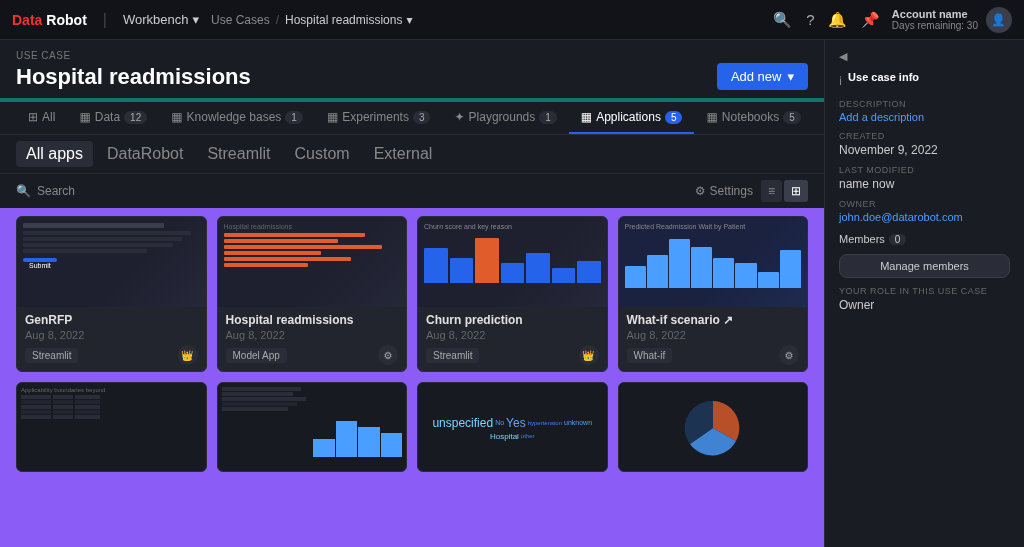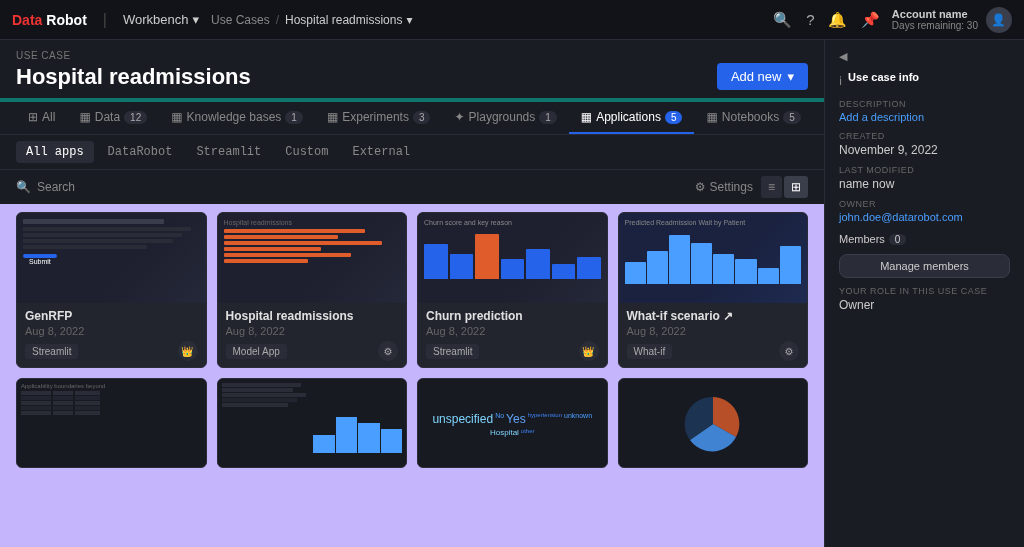--- a/index.html
+++ b/index.html
@@ -169,25 +169,24 @@
     .subtabs-row {
       display: flex;
       align-items: center;
       padding: 6px 16px;
       background: #1a1c23;
       gap: 4px;
       border-bottom: 1px solid #2a2d38;
     }
     .subtab {
       padding: 4px 10px;
-      font-size: 12px;
+      font-size: 16px;
       color: #888;
       cursor: pointer;
       border-radius: 4px;
-      font-family: Liberation Mono, monospace;
     }
     .subtab.active { color: #fff; background: #2a2d38; }
 
     
     .toolbar {
       display: flex;
       align-items: center;
       justify-content: space-between;
       padding: 6px 16px;
       background: #1a1c23;
@@ -225,21 +224,21 @@
       border-radius: 3px;
       font-size: 12px;
     }
     .view-btn.active { background: #3a3d4a; color: #fff; }
 
     
     .apps-grid-wrapper {
       flex: 1;
       overflow-y: auto;
       padding: 8px 16px;
-      background: #c4b5fd;
+      background: #8b5cf6;
     }
     .apps-grid {
       display: grid;
       grid-template-columns: repeat(4, 1fr);
       gap: 10px;
     }
     .app-card {
       background: #22242e;
       border-radius: 6px;
       overflow: hidden;
@@ -618,21 +617,21 @@
                 <div style="flex:1;height:60%;background:#4a9eff"></div>
                 <div style="flex:1;height:50%;background:#4a9eff"></div>
                 <div style="flex:1;height:40%;background:#4a9eff"></div>
               </div>
             </div>
           </div>
         </div>
 
         <div class="app-card" style="height:90px;overflow:hidden">
           <div class="app-thumb" style="height:90px;background:#181a22;display:flex;align-items:center;justify-content:center">
-            <div style="display:flex;flex-wrap:wrap;gap:2px;padding:8px;justify-content:center;max-width:100%">
+            <div style="display:flex;flex-wrap:wrap;gap:2px;padding:8px;align-items:center;justify-content:center;max-width:100%">
               <span style="font-size:12px;color:#7dd3fc">unspecified</span>
               <span style="font-size:7px;color:#4a9eff">No</span>
               <span style="font-size:12px;color:#60a5fa">Yes</span>
               <span style="font-size:6px;color:#3b82f6">hypertension</span>
               <span style="font-size:7px;color:#4a9eff">unknown</span>
               <span style="font-size:8px;color:#7dd3fc">Hospital</span>
               <span style="font-size:6px;color:#3b82f6">other</span>
             </div>
           </div>
         </div>

